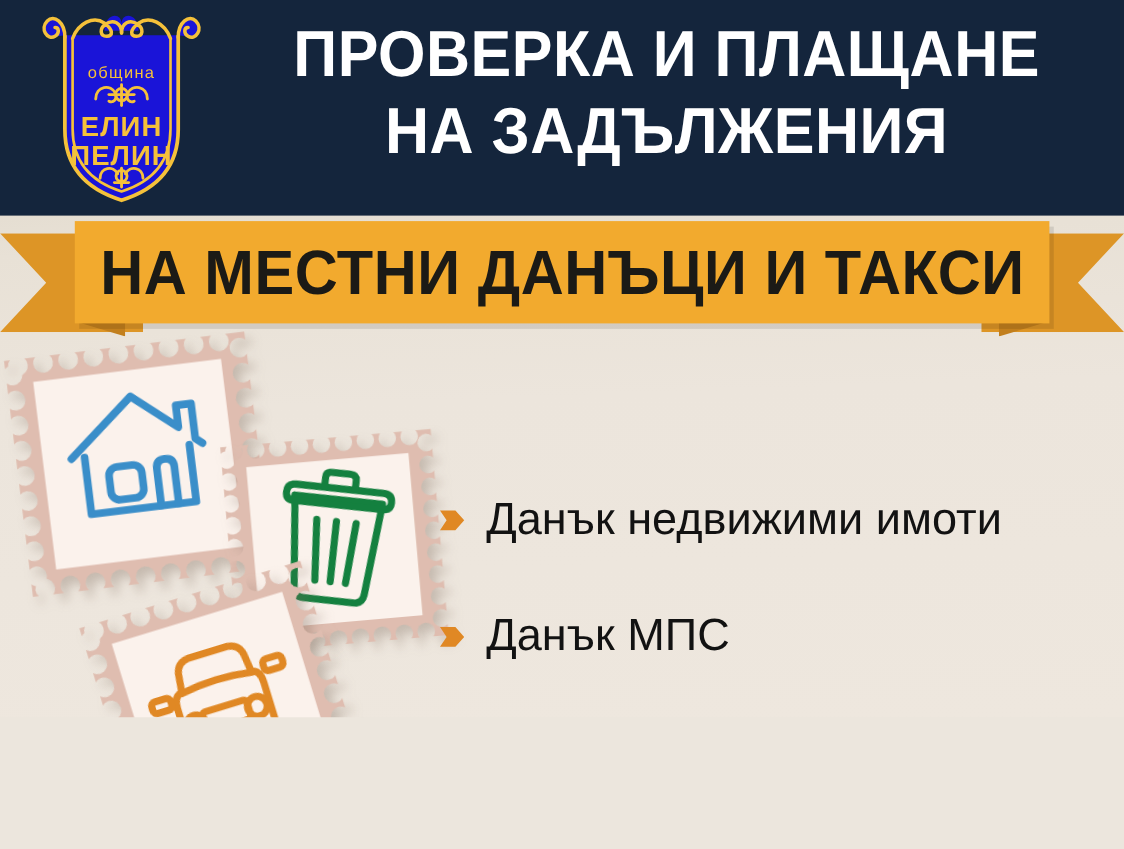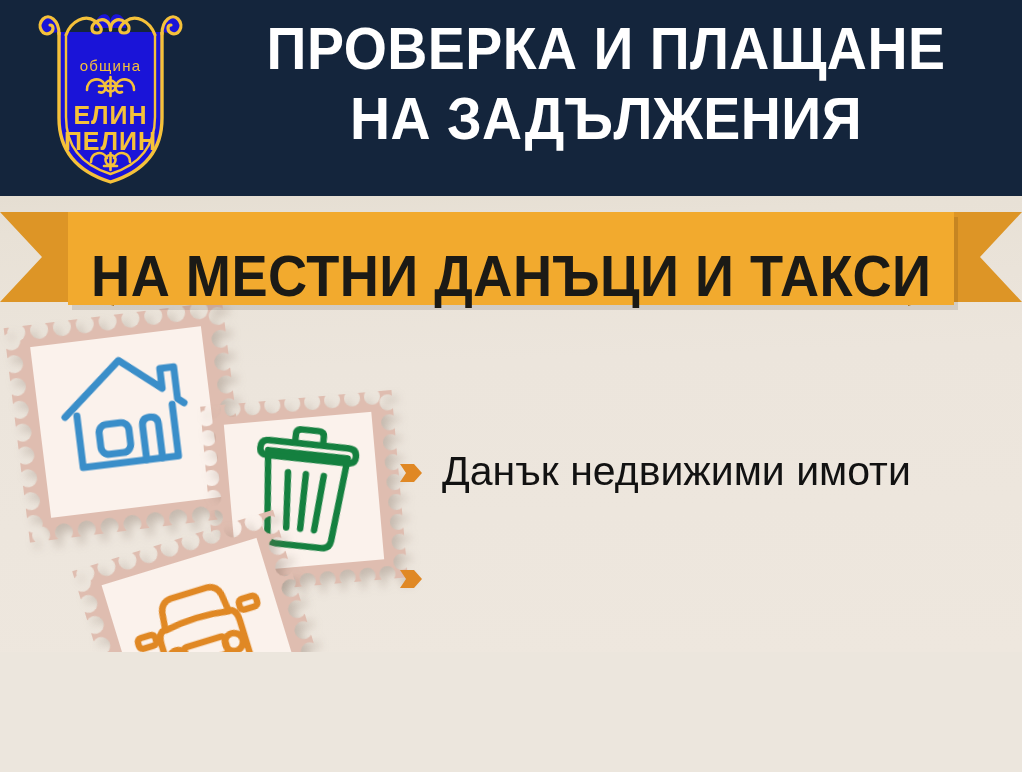--- a/index.html
+++ b/index.html
@@ -63,21 +63,21 @@
   }
   .ribbon-fold-r{
     position:absolute;right:68px;top:96px;width:46px;height:14px;
     background:#c27f1d;
     clip-path:polygon(0 0,46px 0,0 14px);
   }
   .ribbon-band{
     position:absolute;left:68px;top:5px;width:886px;height:93px;
     background:#f2aa2e;
     box-shadow:4px 5px 0 rgba(0,0,0,0.10);
-    display:flex;align-items:flex-end;justify-content:center;margin-top:11px;
+    display:flex;align-items:center;justify-content:center;
   }
   .ribbon-text{
     color:#1b1a16;
     font-weight:bold;
     font-size:57px;
     line-height:58px;
     letter-spacing:0.5px;
     transform:scaleX(0.95);
     white-space:nowrap;
   }
@@ -361,17 +361,18 @@
       <span class="item-label">Данък недвижими имоти</span>
     </div>
 
 
     <div class="list-item">
       <span class="bullet">
         <svg width="26" height="26" viewBox="0 0 26 26">
             <path d="M2 4 L16 4 L24 13 L16 22 L2 22 L8 13 Z" fill="#e08824"></path>
           </svg>
       </span>
+      <span class="item-label">Данък МПС</span>
     </div>
 
   </div>
 
 </div>
 
 </body></html>

